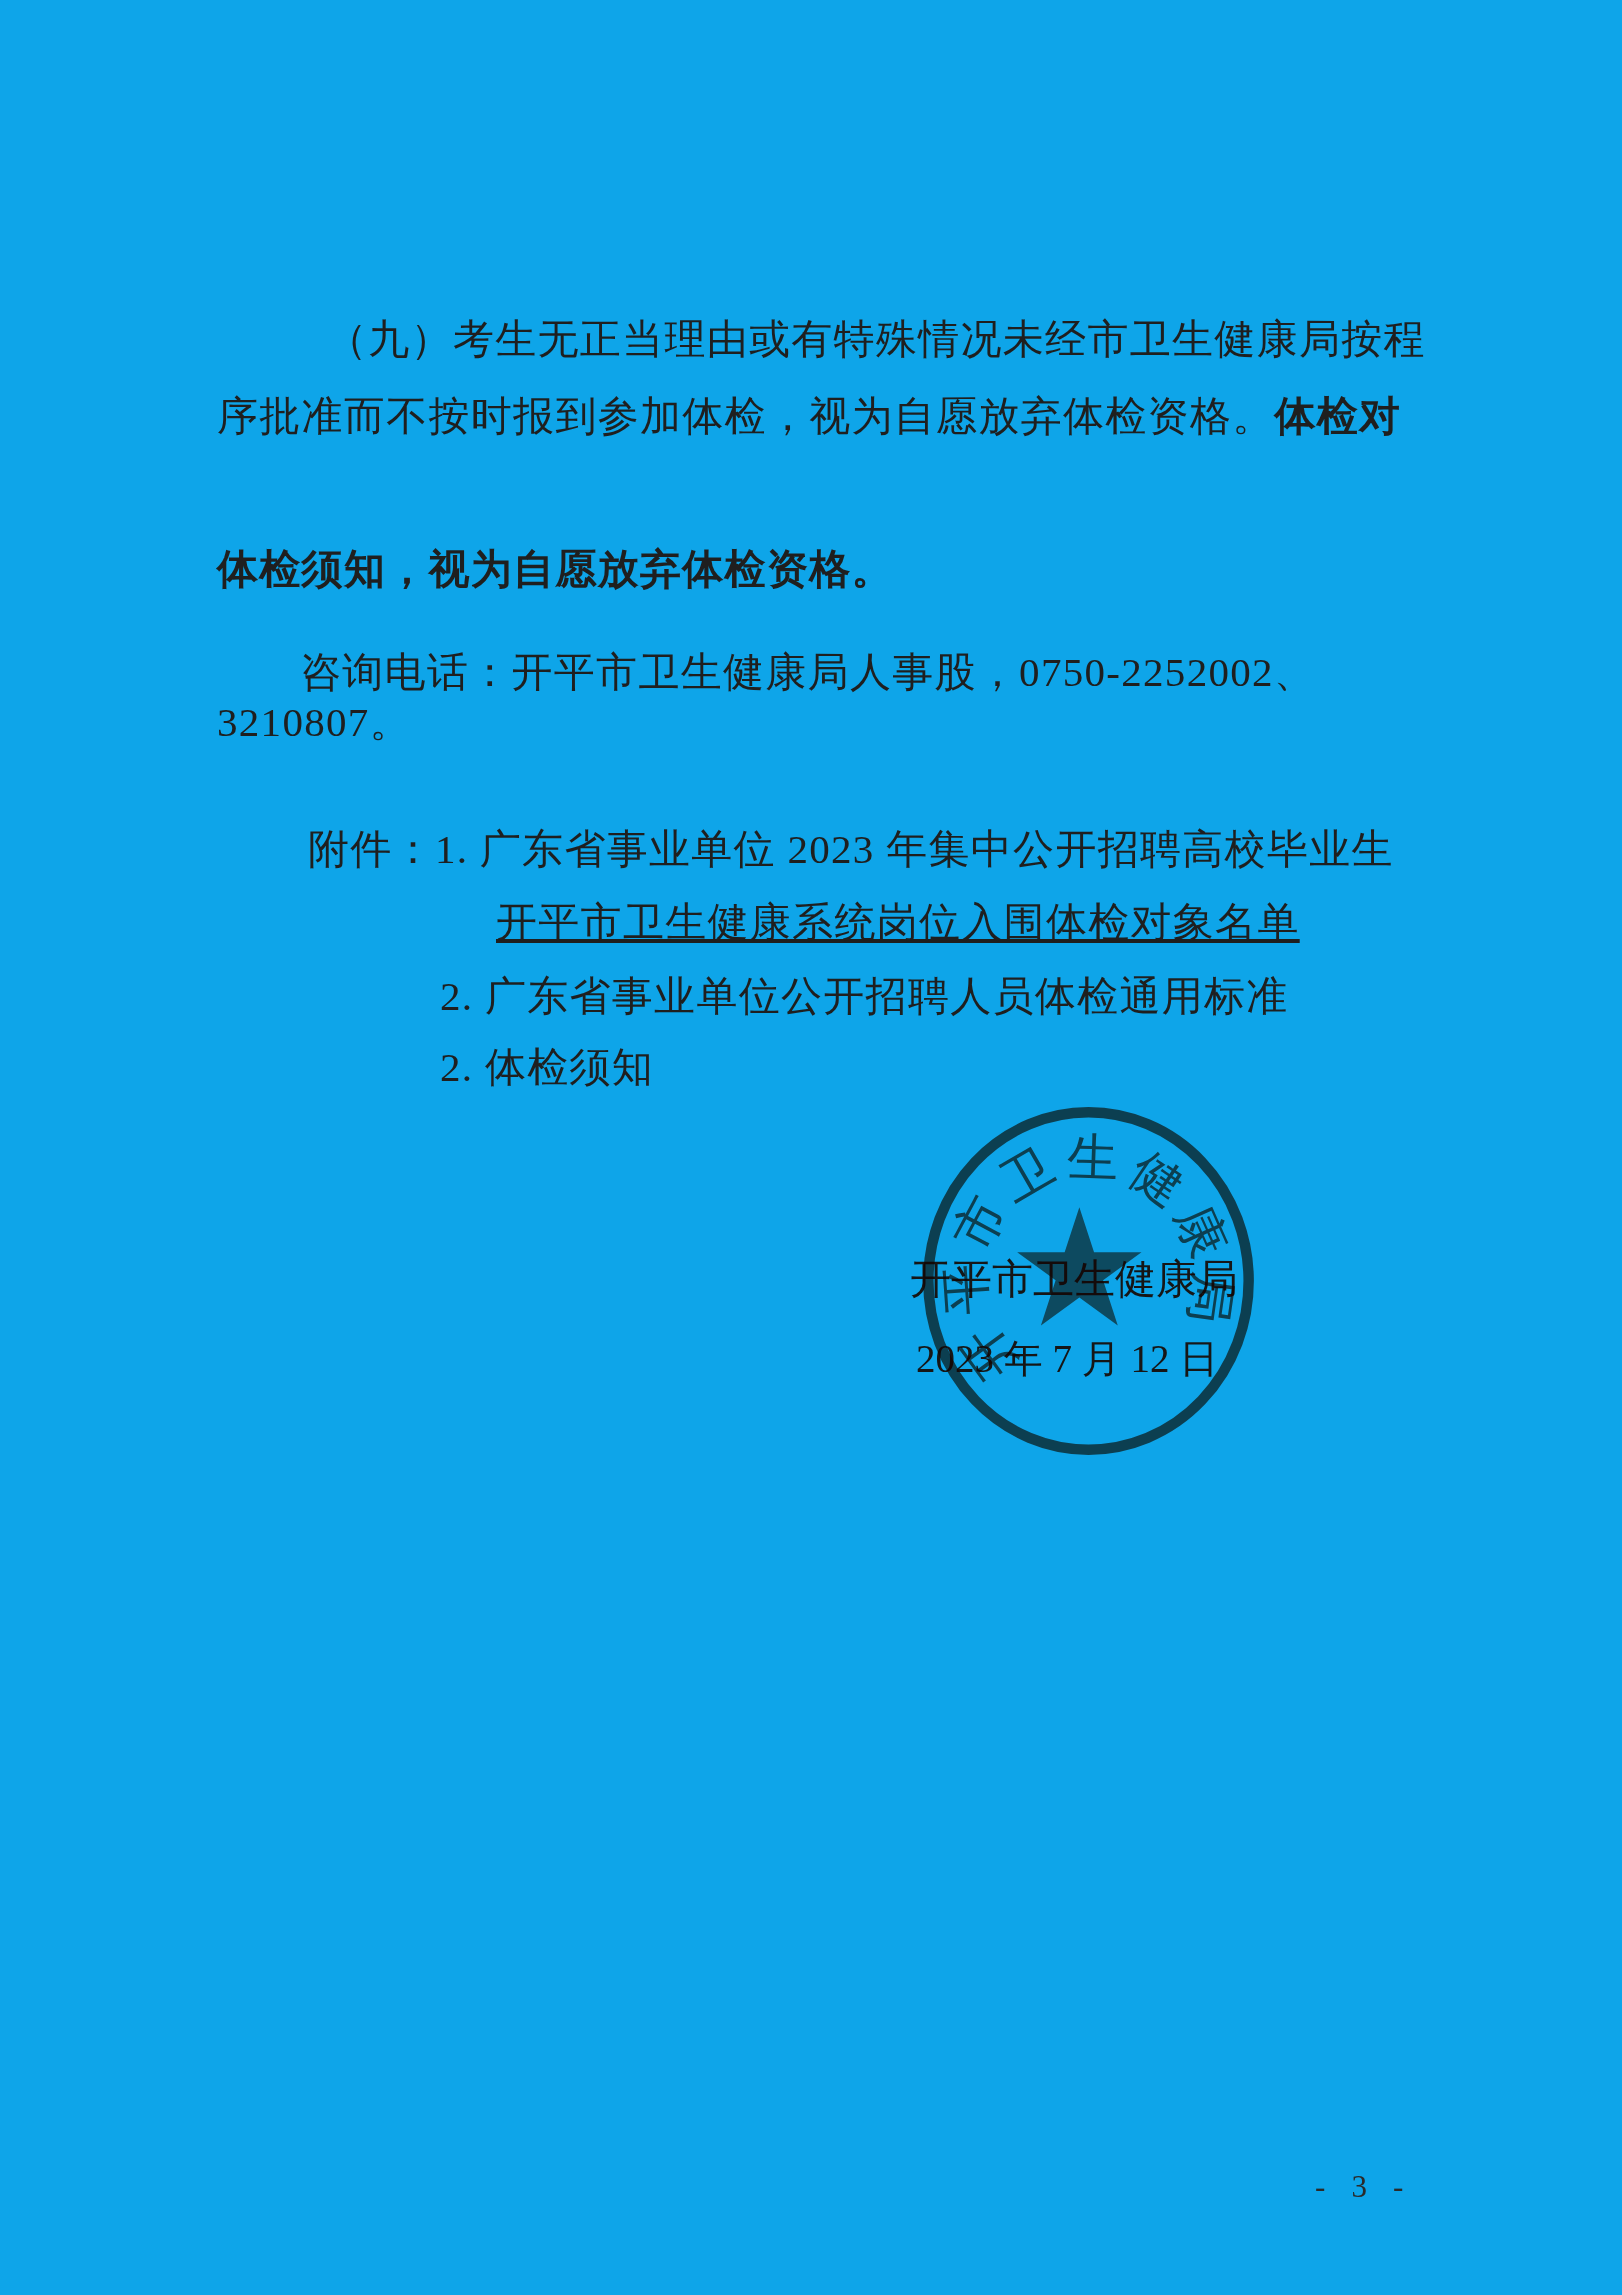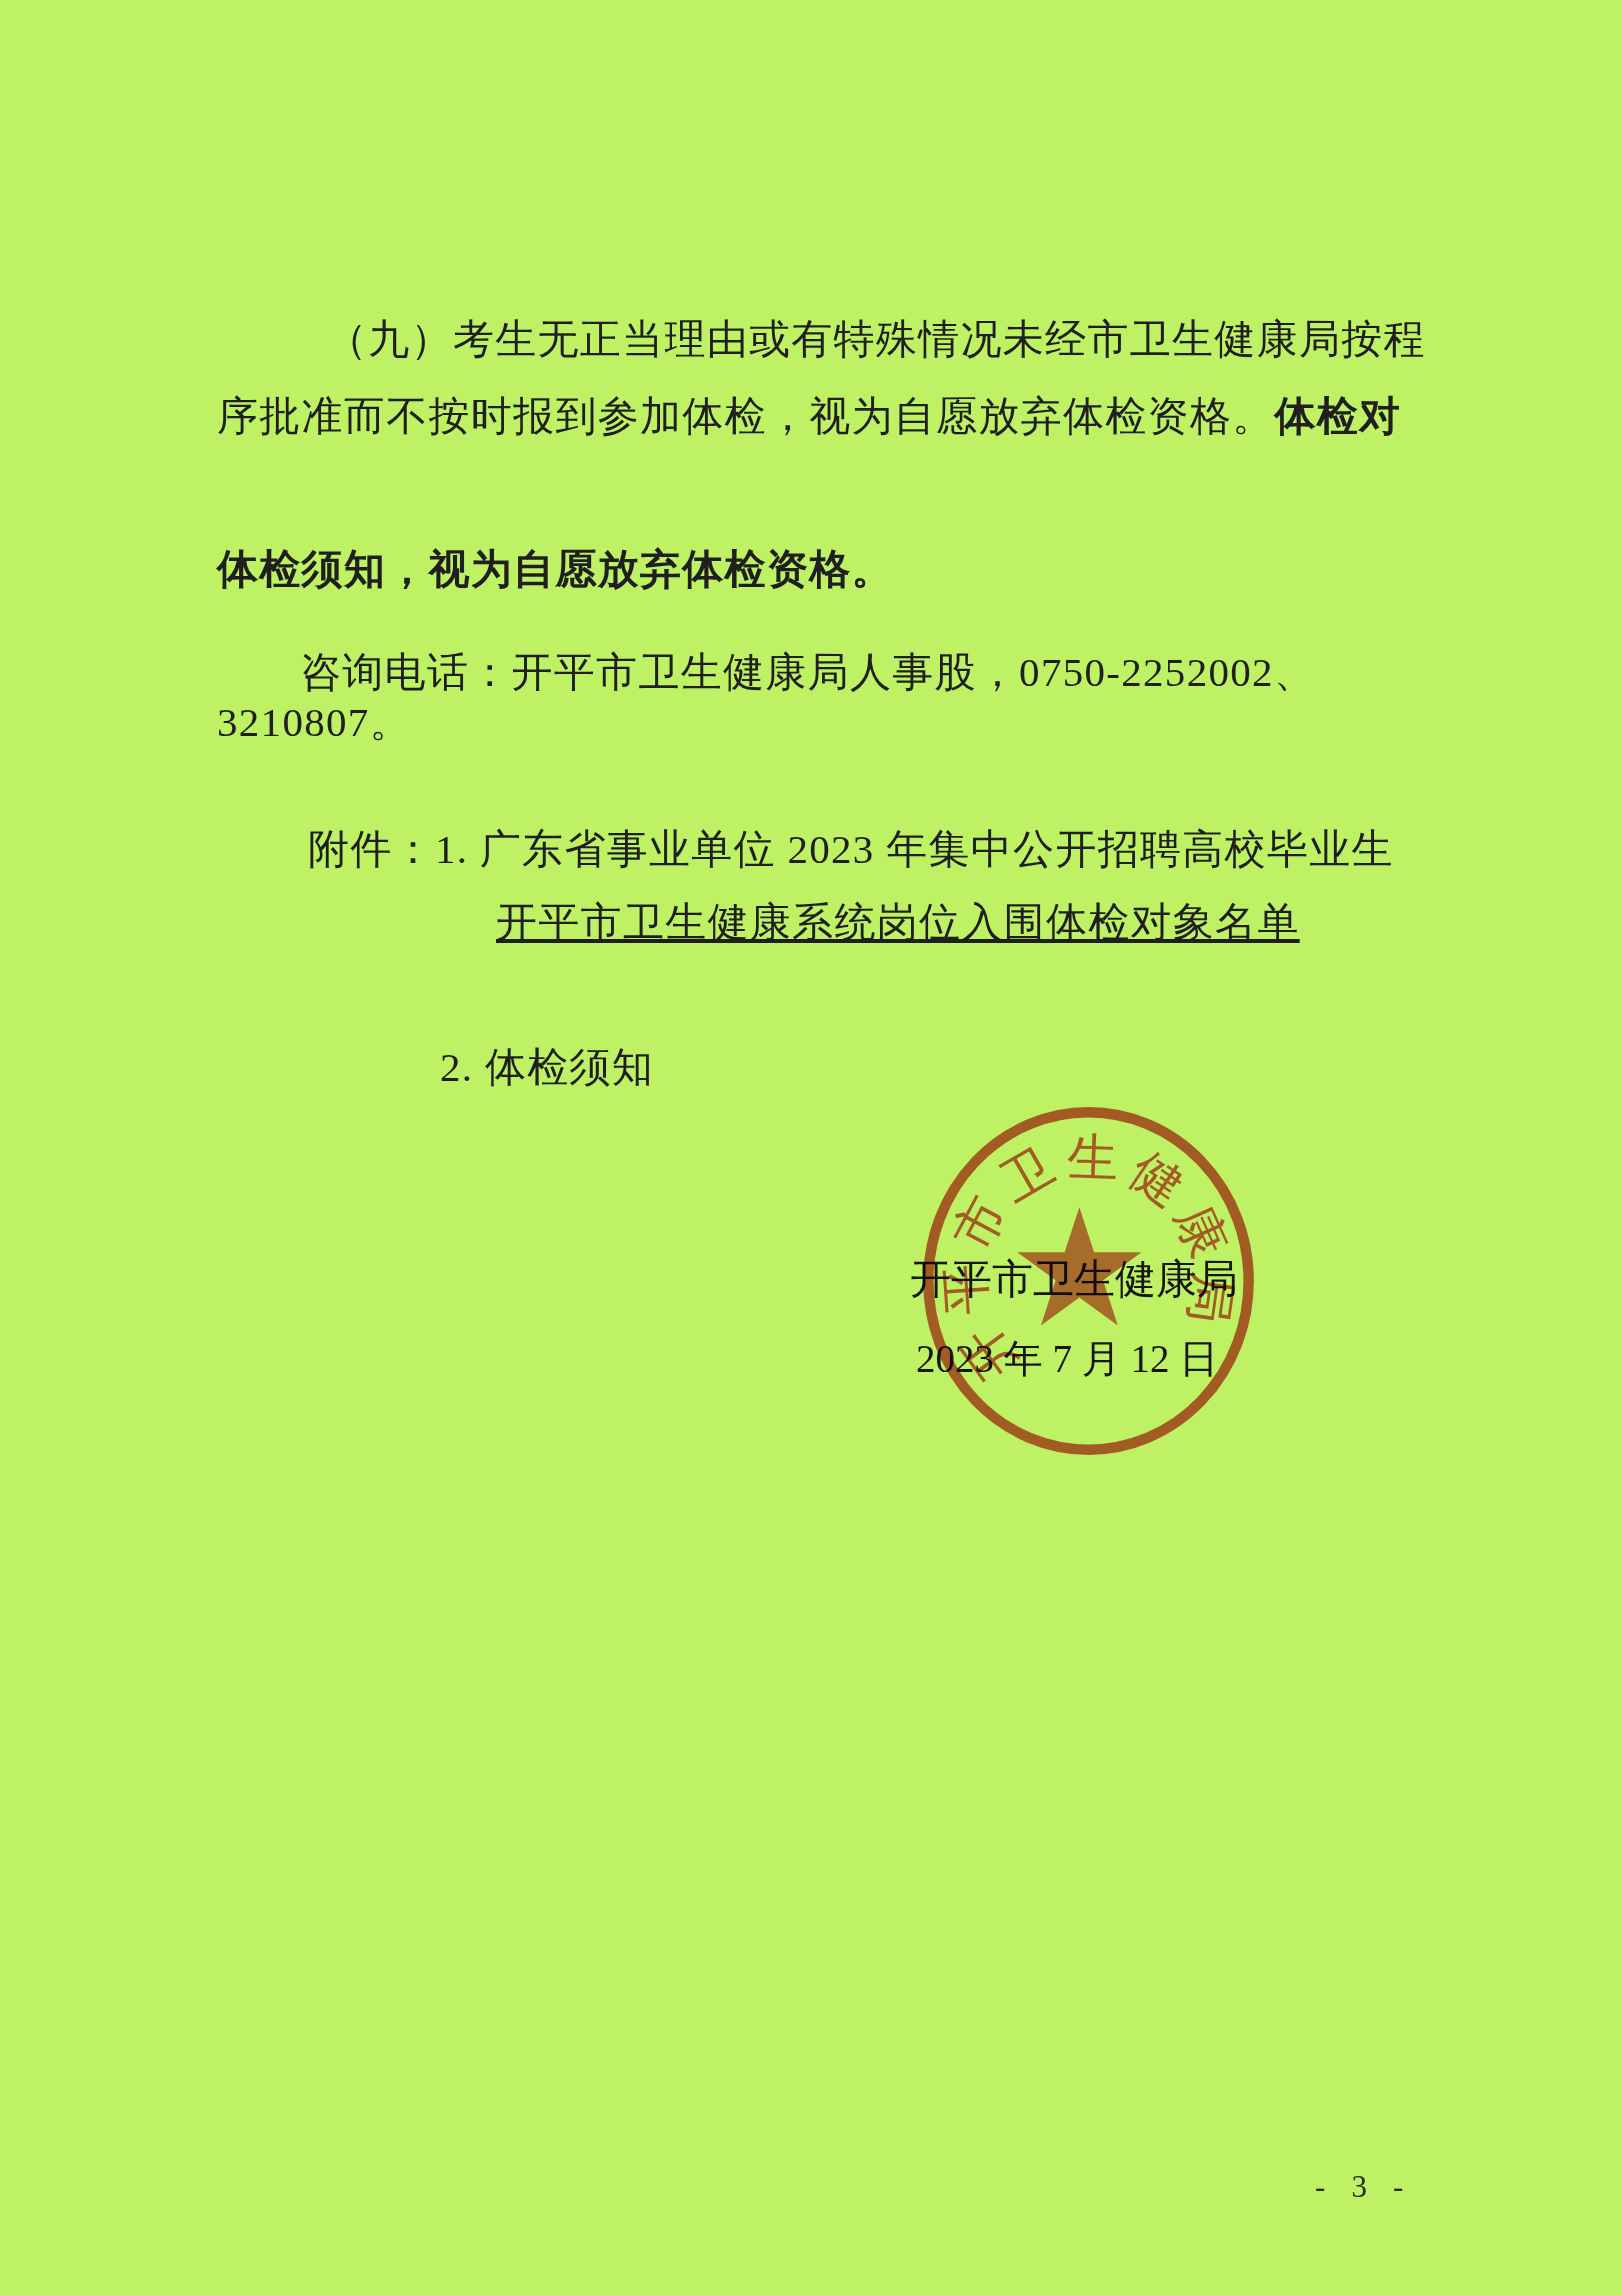--- a/index.html
+++ b/index.html
@@ -1,20 +1,20 @@
 <!DOCTYPE html>
 <html style="font-size:10.5px"><head>
 <meta charset="utf-8">
 <style>
   html,body{margin:0;padding:0;background:#888;}
   .page{
     position:relative;
     width:1623px;height:2295px;
     margin:0 auto;
-    background:#bef264;
+    background:#0ea5e9;
     font-family:"Liberation Serif","DejaVu Serif",serif;
     color:#1f1f1f;
     overflow:hidden;
   }
   .line{
     position:absolute;
     font-size:41px;
     line-height:1;
     letter-spacing:1.3px;
     white-space:nowrap;
@@ -64,20 +64,21 @@
   <div class="line bold" style="left:217px;top:549px;">体检须知，视为自愿放弃体检资格。</div>
 
   <div class="line" style="left:300px;top:652px;text-align:center;">咨询电话：开平市卫生健康局人事股，0750-2252002、</div>
 
   <div class="line" style="left:217px;top:702px;">3210807。</div>
 
   <div class="line" style="left:308px;top:829px;">附件：1. 广东省事业单位 2023 年集中公开招聘高校毕业生</div>
 
   <div class="line" style="left:496px;top:902px;text-decoration:underline;">开平市卫生健康系统岗位入围体检对象名单</div>
 
+  <div class="line" style="left:440px;top:976px;">2. 广东省事业单位公开招聘人员体检通用标准</div>
 
   <div class="line" style="left:440px;top:1047px;">2. 体检须知</div>
 
   <div class="sig" style="left:910px;top:1259px;">开平市卫生健康局</div>
 
   <div class="sig" style="left:916px;top:1339px;font-size:39px;">2023 年 7 月 12 日</div>
 
   <svg class="seal" viewBox="0 0 540 572">
     <ellipse cx="270" cy="286" rx="245" ry="258" fill="none" stroke="#d8554b" stroke-width="16"></ellipse>
 

